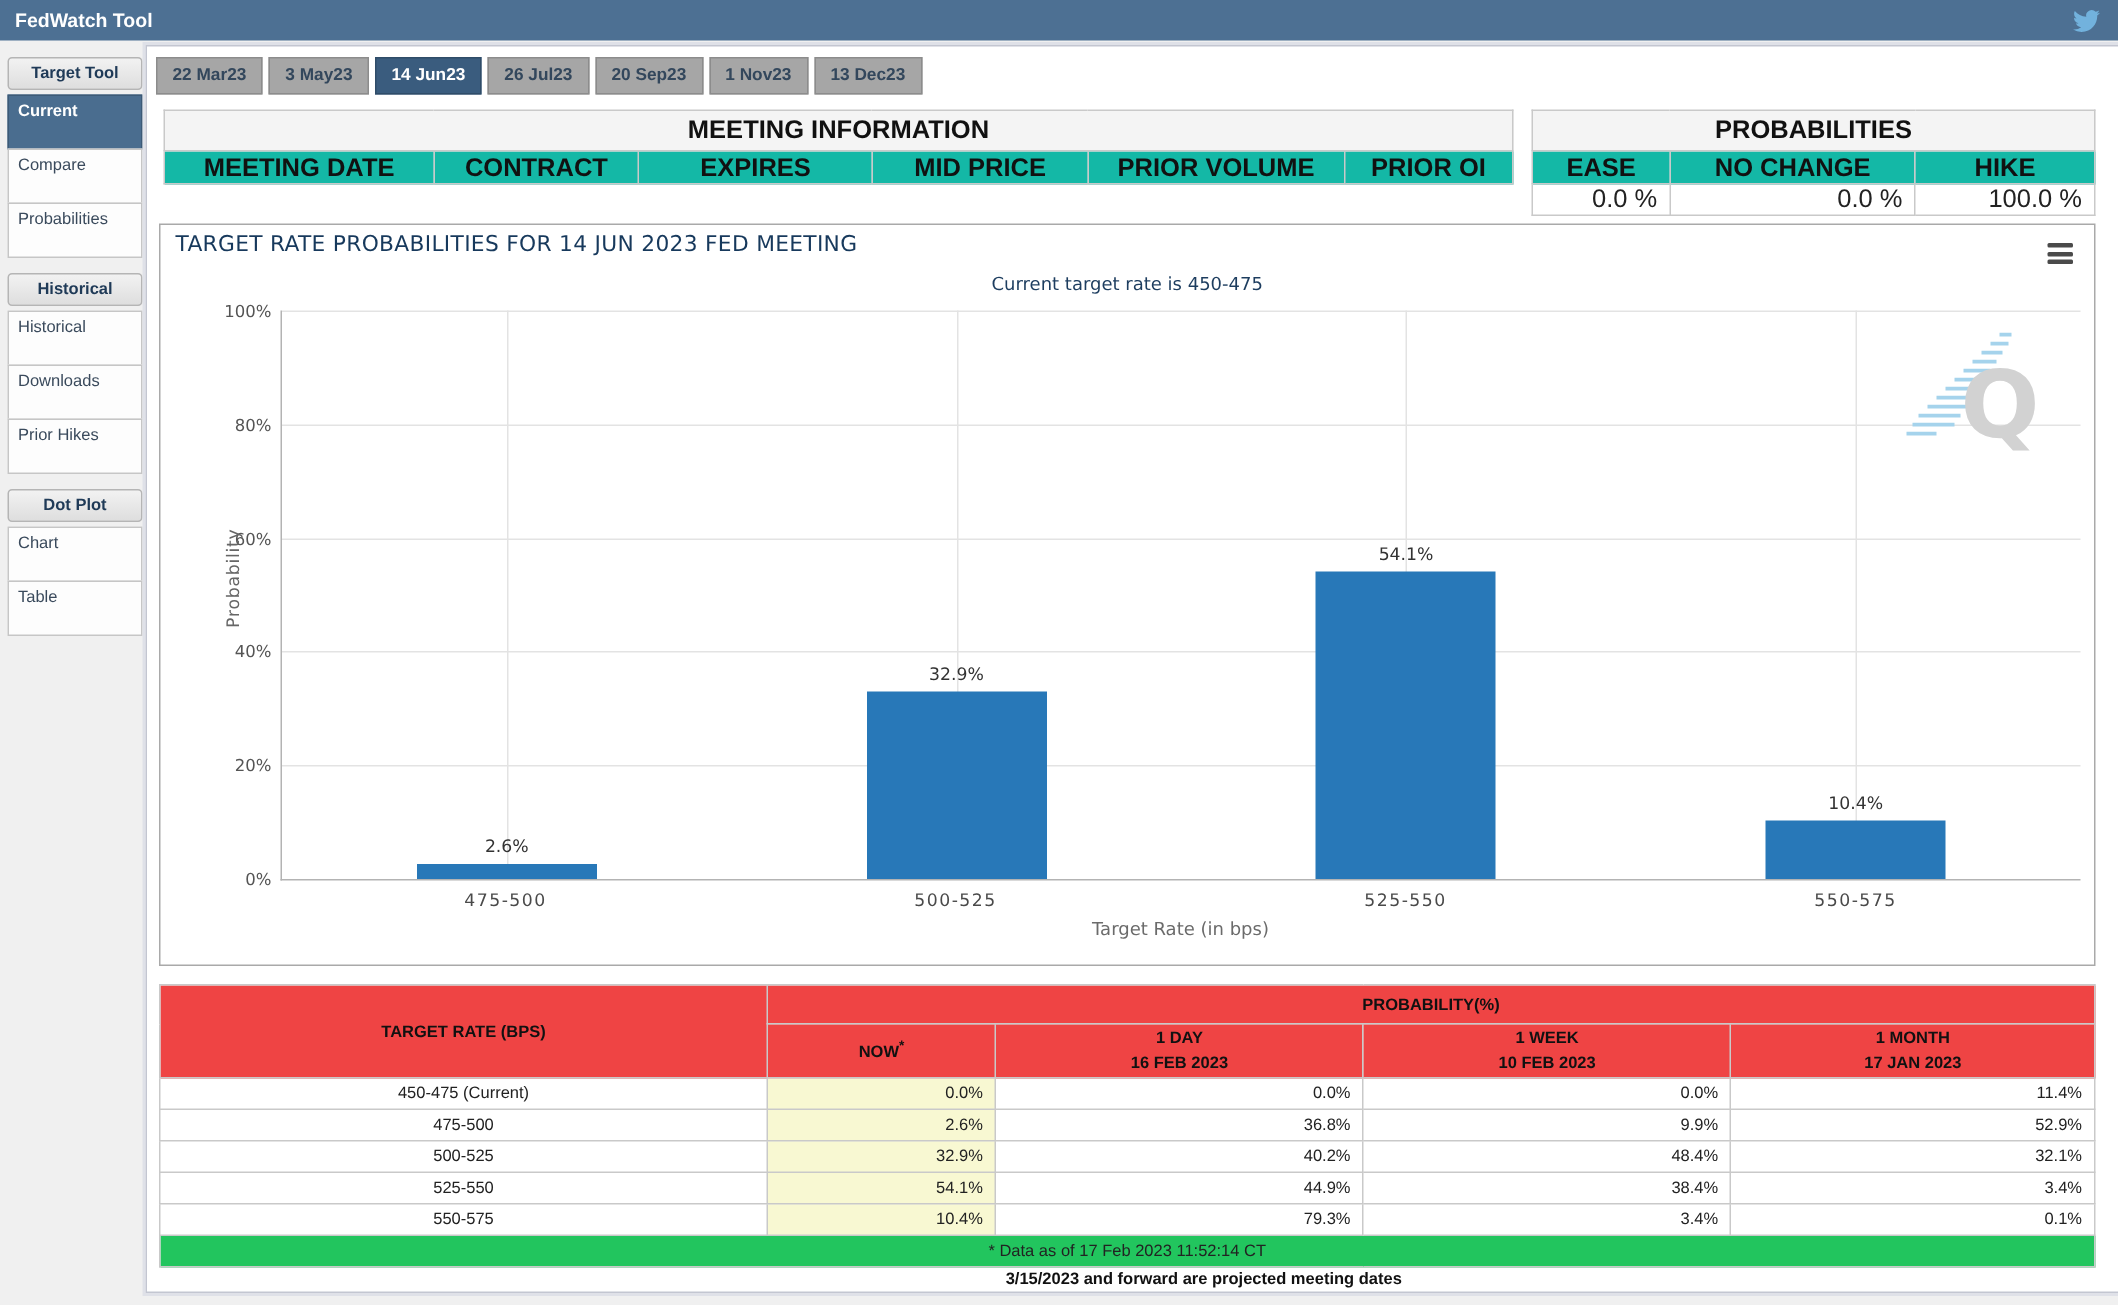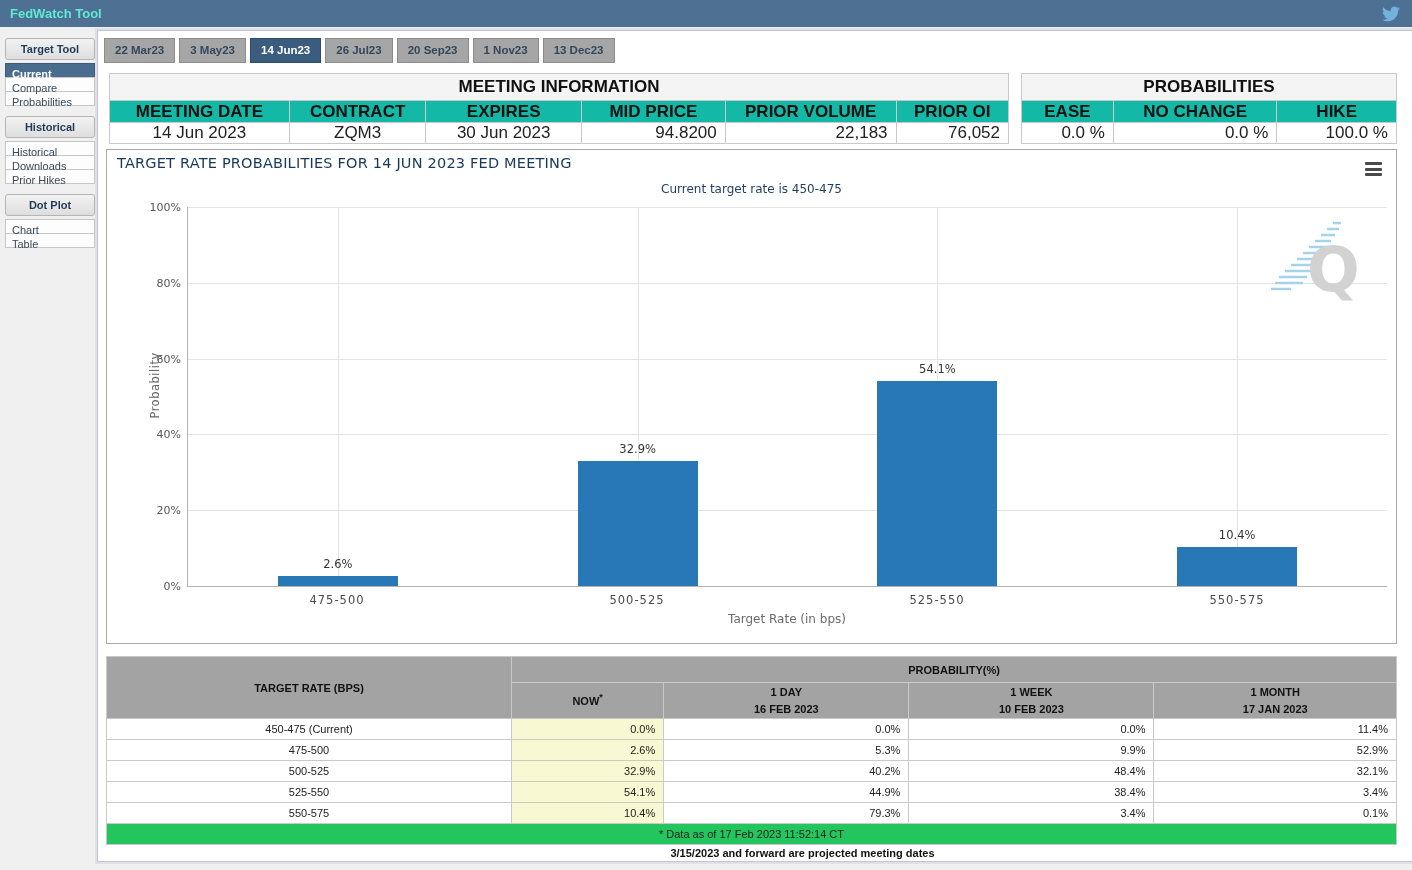--- a/index.html
+++ b/index.html
@@ -13,35 +13,35 @@
     color:#333;
   }
 
   
   .topbar {
     position:absolute; left:0; top:0; width:1412px; height:27px;
     background:#4d7093;
     display:flex; align-items:center; justify-content:space-between;
     padding:0 12px 0 10px;
   }
-  .topbar .apptitle { color:#5eead4; font-weight:bold; font-size:13px; }
+  .topbar .apptitle { color:#ffffff; font-weight:bold; font-size:13px; }
   .twitter { width:18px; height:18px; display:block; cursor:pointer; }
 
   
   .sidebar { position:absolute; left:5px; top:38px; width:90px; }
   .side-header {
     height:22px; line-height:20px; text-align:center;
     background:linear-gradient(#f2f2f2,#dedede);
     border:1px solid #b5b5b5; border-radius:3px;
     font-weight:bold; color:#1f3a57; font-size:11px;
     margin-bottom:4px; cursor:default;
   }
   .side-header.gap { margin-top:10px; }
   .side-item {
-    height:15px; line-height:20px; padding-left:6px;
+    height:37px; line-height:20px; padding-left:6px;
     background:#fdfdfd; border:1px solid #c6c6c6;
     color:#3a4a5c; font-size:11px; margin-top:-1px; cursor:pointer;
   }
   .side-item.selected {
     background:#4a6d8f; color:#ffffff; font-weight:bold; border-color:#3c5a77;
   }
 
   
   .main {
     position:absolute; left:97px; top:30px; width:1411px; height:832px;
@@ -123,21 +123,21 @@
   .xlabel {
     position:absolute; left:80px; top:462px; width:1200px; text-align:center;
     color:#6b6b6b; font-size:12px;
   }
   .q-mark { position:absolute; right:28px; top:8px; }
 
   
   .prob-table-wrap { position:absolute; left:8px; top:625px; width:1291px; }
   table.prob { border-collapse:collapse; width:100%; background:#fff; }
   table.prob th, table.prob td { border:1px solid #c9c9c9; font-size:11px; }
-  table.prob th { background:#a3a3a3; font-weight:bold; color:#111; }
+  table.prob th { background:#ef4444; font-weight:bold; color:#111; }
   th.group-h { height:26px; text-align:center; }
   th.corner-h { text-align:center; font-size:11px; }
   th.sub-h { height:36px; text-align:center; line-height:1.5; }
   table.prob td { height:20px; padding:4px 8px; color:#222; }
   td.now-cell { background:#f8f8d2; }
   td.foot {
     background:#22c55e; color:#9a9a9a; text-align:center; height:20px; font-size:11px;
   }
   .footer-note {
     position:absolute; left:0; top:816px; width:100%; text-align:center;
@@ -195,28 +195,20 @@
         <tr>
           <th class="ttl" colspan="6">MEETING INFORMATION</th>
         </tr>
     <tr>
       <th class="colhead">MEETING DATE</th>
       <th class="colhead">CONTRACT</th>
       <th class="colhead">EXPIRES</th>
       <th class="colhead">MID PRICE</th>
       <th class="colhead">PRIOR VOLUME</th>
       <th class="colhead">PRIOR OI</th>
-    </tr>
-    <tr>
-      <td class="c">14 Jun 2023</td>
-      <td class="c">ZQM3</td>
-      <td class="c">30 Jun 2023</td>
-      <td class="r">94.8200</td>
-      <td class="r">22,183</td>
-      <td class="r">76,052</td>
     </tr>
   </tbody>
     </table>
 
   <table class="info probs-table">
     <colgroup>
         <col style="width:24.5%">
         <col style="width:43.6%">
         <col style="width:31.9%">
       </colgroup>
@@ -349,21 +341,21 @@
       <tr>
         <td class="c">450-475 (Current)</td>
         <td class="r now-cell">0.0%</td>
         <td class="r">0.0%</td>
         <td class="r">0.0%</td>
         <td class="r">11.4%</td>
       </tr>
       <tr>
         <td class="c">475-500</td>
         <td class="r now-cell">2.6%</td>
-        <td class="r">5.3%</td>
+        <td class="r">36.8%</td>
         <td class="r">9.9%</td>
         <td class="r">52.9%</td>
       </tr>
       <tr>
         <td class="c">500-525</td>
         <td class="r now-cell">32.9%</td>
         <td class="r">40.2%</td>
         <td class="r">48.4%</td>
         <td class="r">32.1%</td>
       </tr>

